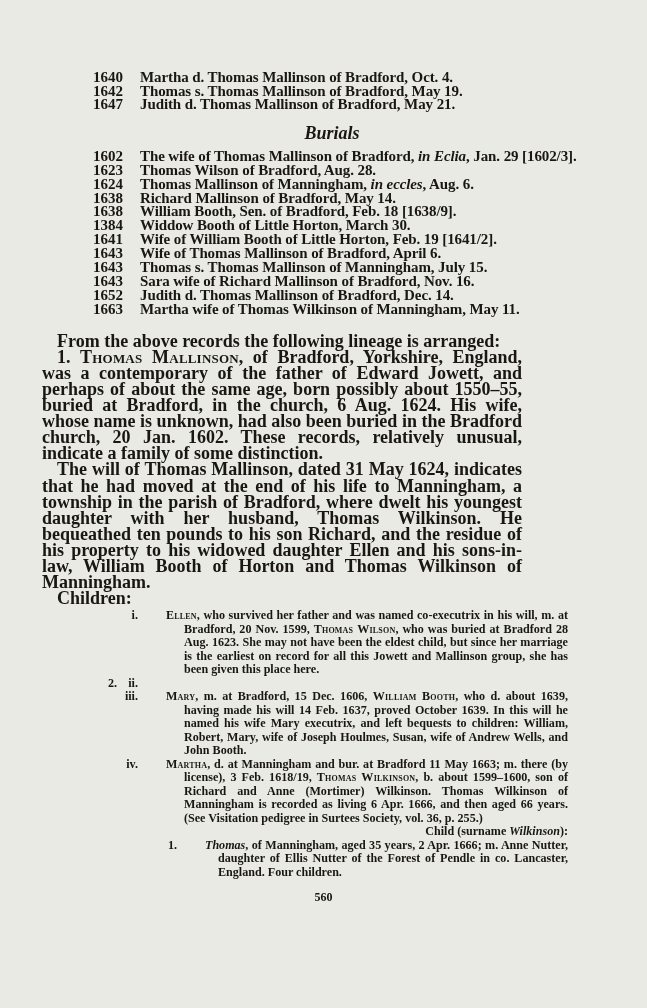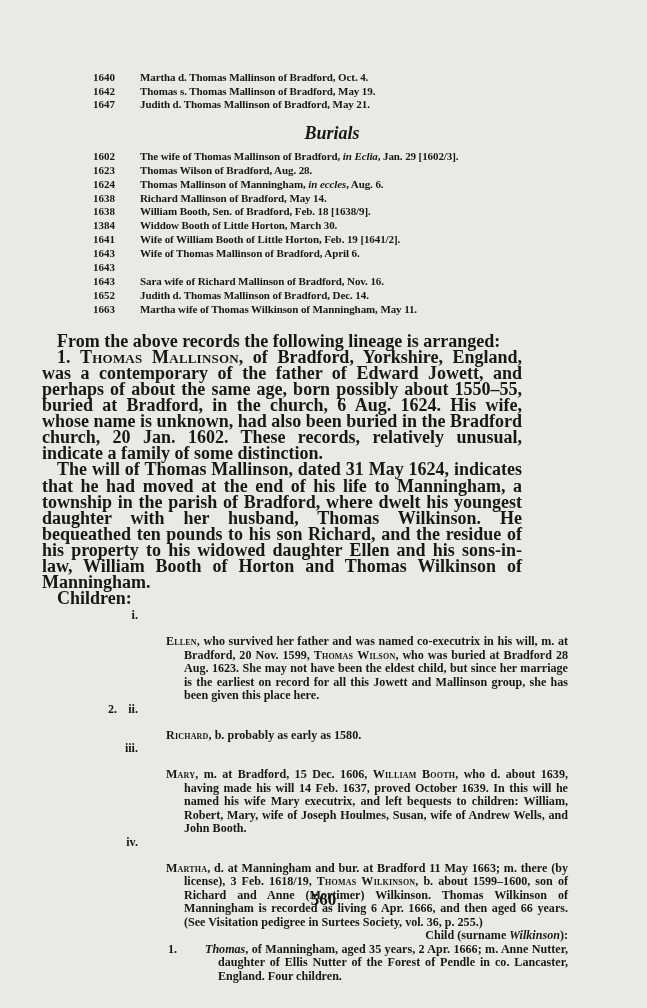--- a/index.html
+++ b/index.html
@@ -10,21 +10,21 @@
     font-family:"Liberation Serif","DejaVu Serif",serif;
     font-weight:bold;
     color:#1a1713;
     overflow:hidden;
     box-sizing:border-box;
   }
   .it { font-style:italic; }
   .sc { font-variant:small-caps; letter-spacing:0.2px; }
 
   
-  .records { margin-left:93px; width:478px; font-size:11px; line-height:13.6px; }
+  .records { margin-left:93px; width:478px; font-size:15px; line-height:13.6px; }
   .records.burials { line-height:13.9px; }
   .yrow { display:flex; }
   .yr { flex:0 0 33px; }
   .yt { margin-left:14px; white-space:nowrap; letter-spacing:-0.1px; }
 
   .baptisms { padding-top:71px; }
 
   .burials-head {
     margin:14px 0 9px 93px; width:478px;
     text-align:center; font-style:italic; font-size:18px; line-height:15px;
@@ -36,29 +36,29 @@
     font-size:18px; line-height:16.1px;
     text-align:justify;
   }
   .bodytext p { margin:0; text-indent:15px; }
 
   
   .children { margin:3px 0 0 108px; width:460px; font-size:12.1px; line-height:13.5px; }
   .crow { display:flex; }
   .cnum { flex:0 0 12px; }
   .croman { flex:0 0 18px; text-align:right; }
-  .centry { flex:1; margin-left:28px; padding-left:18px; text-indent:-18px; text-align:justify;margin-top:26px; }
+  .centry { flex:1; margin-left:28px; padding-left:18px; text-indent:-18px; text-align:justify; }
   .csubhead { margin-left:6px; text-indent:0; text-align:right; }
   .csub { display:flex; margin-left:-16px; text-indent:0; }
   .csubnum { flex:0 0 37px; }
   .csubbody { flex:1; padding-left:13px; text-indent:-13px; text-align:justify; }
 
   .pagenum {
     position:absolute; left:0; right:0; top:890px;
-    text-align:center; font-size:17px;
+    text-align:center; font-size:12px;
   }
 </style>
 </head>
 <body>
 
 <div class="page">
   <div class="records baptisms" id="baptisms">
       <div class="yrow">
         <span class="yr">1640</span>
         <span class="yt"><span>Martha d. Thomas Mallinson of Bradford, Oct. 4.</span></span>
@@ -101,20 +101,21 @@
       <div class="yrow">
         <span class="yr">1641</span>
         <span class="yt"><span>Wife of William Booth of Little Horton, Feb. 19 [1641/2].</span></span>
       </div>
       <div class="yrow">
         <span class="yr">1643</span>
         <span class="yt"><span>Wife of Thomas Mallinson of Bradford, April 6.</span></span>
       </div>
       <div class="yrow">
         <span class="yr">1643</span>
+        <span class="yt"><span>Thomas s. Thomas Mallinson of Manningham, July 15.</span></span>
       </div>
       <div class="yrow">
         <span class="yr">1643</span>
         <span class="yt"><span>Sara wife of Richard Mallinson of Bradford, Nov. 16.</span></span>
       </div>
       <div class="yrow">
         <span class="yr">1652</span>
         <span class="yt"><span>Judith d. Thomas Mallinson of Bradford, Dec. 14.</span></span>
       </div>
       <div class="yrow">
@@ -130,21 +131,20 @@
     </div>
   <div class="children" id="children">
       <div class="crow">
         <span class="cnum"></span>
         <span class="croman">i.</span>
         <div class="centry"><span class="sc">Ellen</span><span>, who survived her father and was named co-executrix in his will, m. at Bradford, 20 Nov. 1599, </span><span class="sc">Thomas Wilson</span><span>, who was buried at Bradford 28 Aug. 1623. She may not have been the eldest child, but since her marriage is the earliest on record for all this Jowett and Mallinson group, she has been given this place here.</span></div>
       </div>
       <div class="crow">
         <span class="cnum">2.</span>
         <span class="croman">ii.</span>
-        <div class="centry"><span class="sc">Richard</span><span>, b. probably as early as 1580.</span></div>
       </div>
       <div class="crow">
         <span class="cnum"></span>
         <span class="croman">iii.</span>
         <div class="centry"><span class="sc">Mary</span><span>, m. at Bradford, 15 Dec. 1606, </span><span class="sc">William Booth</span><span>, who d. about 1639, having made his will 14 Feb. 1637, proved October 1639. In this will he named his wife Mary executrix, and left bequests to children: William, Robert, Mary, wife of Joseph Houlmes, Susan, wife of Andrew Wells, and John Booth.</span></div>
       </div>
       <div class="crow">
         <span class="cnum"></span>
         <span class="croman">iv.</span>
         <div class="centry"><span class="sc">Martha</span><span>, d. at Manningham and bur. at Bradford 11 May 1663; m. there (by license), 3 Feb. 1618/19, </span><span class="sc">Thomas Wilkinson</span><span>, b. about 1599–1600, son of Richard and Anne (Mortimer) Wilkinson. Thomas Wilkinson of Manningham is recorded as living 6 Apr. 1666, and then aged 66 years. (See Visitation pedigree in Surtees Society, vol. 36, p. 255.)</span><div class="csubhead"><span>Child (surname </span><span class="it">Wilkinson</span><span>):</span></div><div class="csub">

